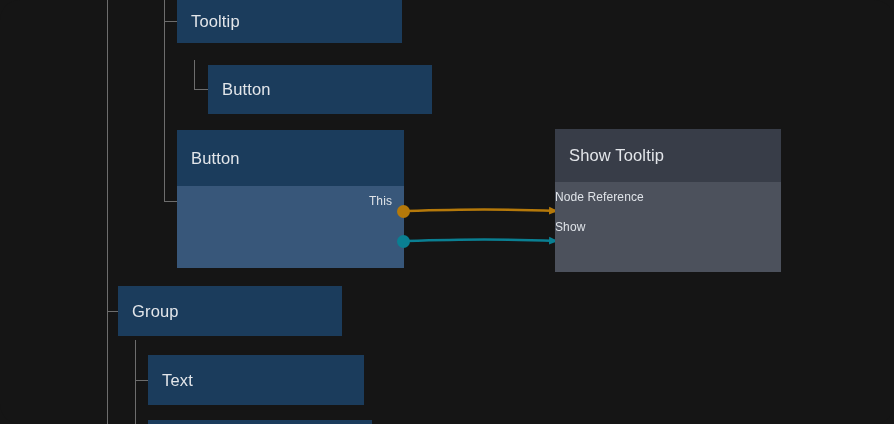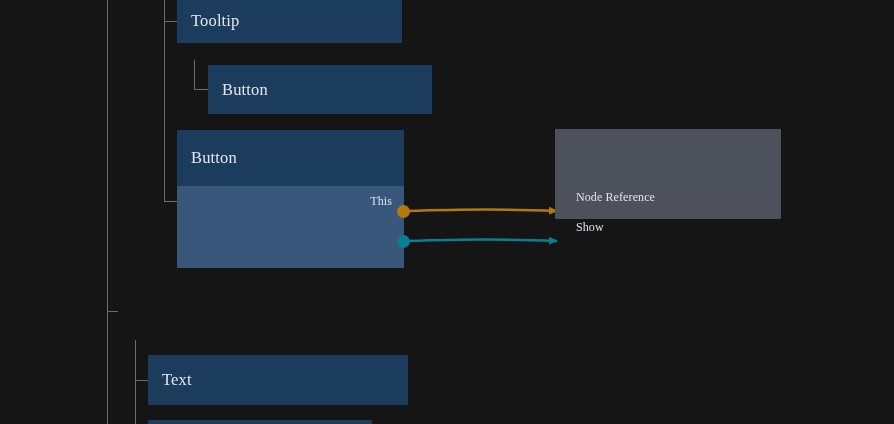--- a/index.html
+++ b/index.html
@@ -6,21 +6,21 @@
     margin: 0;
     padding: 0;
     background: #151515;
   }
   #canvas {
     position: relative;
     width: 894px;
     height: 424px;
     background: #151515;
     overflow: hidden;
-    font-family: Liberation Serif, serif;
+    font-family: Liberation Sans, sans-serif;
     border-radius: 20px;
     -webkit-font-smoothing: antialiased;
   }
 
   
   .tree-line-v {
     position: absolute;
     width: 1px;
     background: #6d6d6d;
   }
@@ -66,21 +66,21 @@
     height: 30px;
   }
   .port-row.out {
     right: 0;
     justify-content: flex-end;
     padding-right: 12px;
   }
   .port-row.in {
     left: 0;
     justify-content: flex-start;
-    padding-left: 21px;
+    padding-left: 0;
   }
   .port-label {
     color: #dfe3e8;
     font-size: 12px;
     white-space: nowrap;
     letter-spacing: .1px;
   }
 
   .port-dot {
     position: absolute;
@@ -153,32 +153,40 @@
       <div class="port-row out" style="top:56px; right:0; width:100%;">
         <span class="port-label">This</span>
       </div>
     </div>
   </div>
 
   <div class="port-dot" style="left:397px; top:205px; background:#b5790a;"></div>
   <div class="port-dot" style="left:397px; top:235px; background:#0a7f92;"></div>
 
   <div class="node gray" style="left:555px; top:129px; width:226px; height:143px;">
+    <div class="node-header" style="height:53px;">
+      <span>Show Tooltip</span>
+    </div>
     <div class="node-body" style="height:90px;">
       <div class="port-row in" style="top:53px; left:0; width:100%;">
         <span class="port-label">Node Reference</span>
       </div>
       <div class="port-row in" style="top:83px; left:0; width:100%;">
         <span class="port-label">Show</span>
       </div>
     </div>
   </div>
 
+  <div class="node blue" style="left:118px; top:286px; width:224px; height:50px;">
+    <div class="node-header" style="height:50px;">
+      <span>Group</span>
+    </div>
+  </div>
 
-  <div class="node blue" style="left:148px; top:355px; width:260px; height:50px;">
+  <div class="node blue" style="left:148px; top:355px; width:216px; height:50px;">
     <div class="node-header" style="height:50px;">
       <span>Text</span>
     </div>
   </div>
 
   <div class="node blue" style="left:148px; top:420px; width:224px; height:50px;">
     <div class="node-header" style="height:50px;">
       <span></span>
     </div>
   </div>

